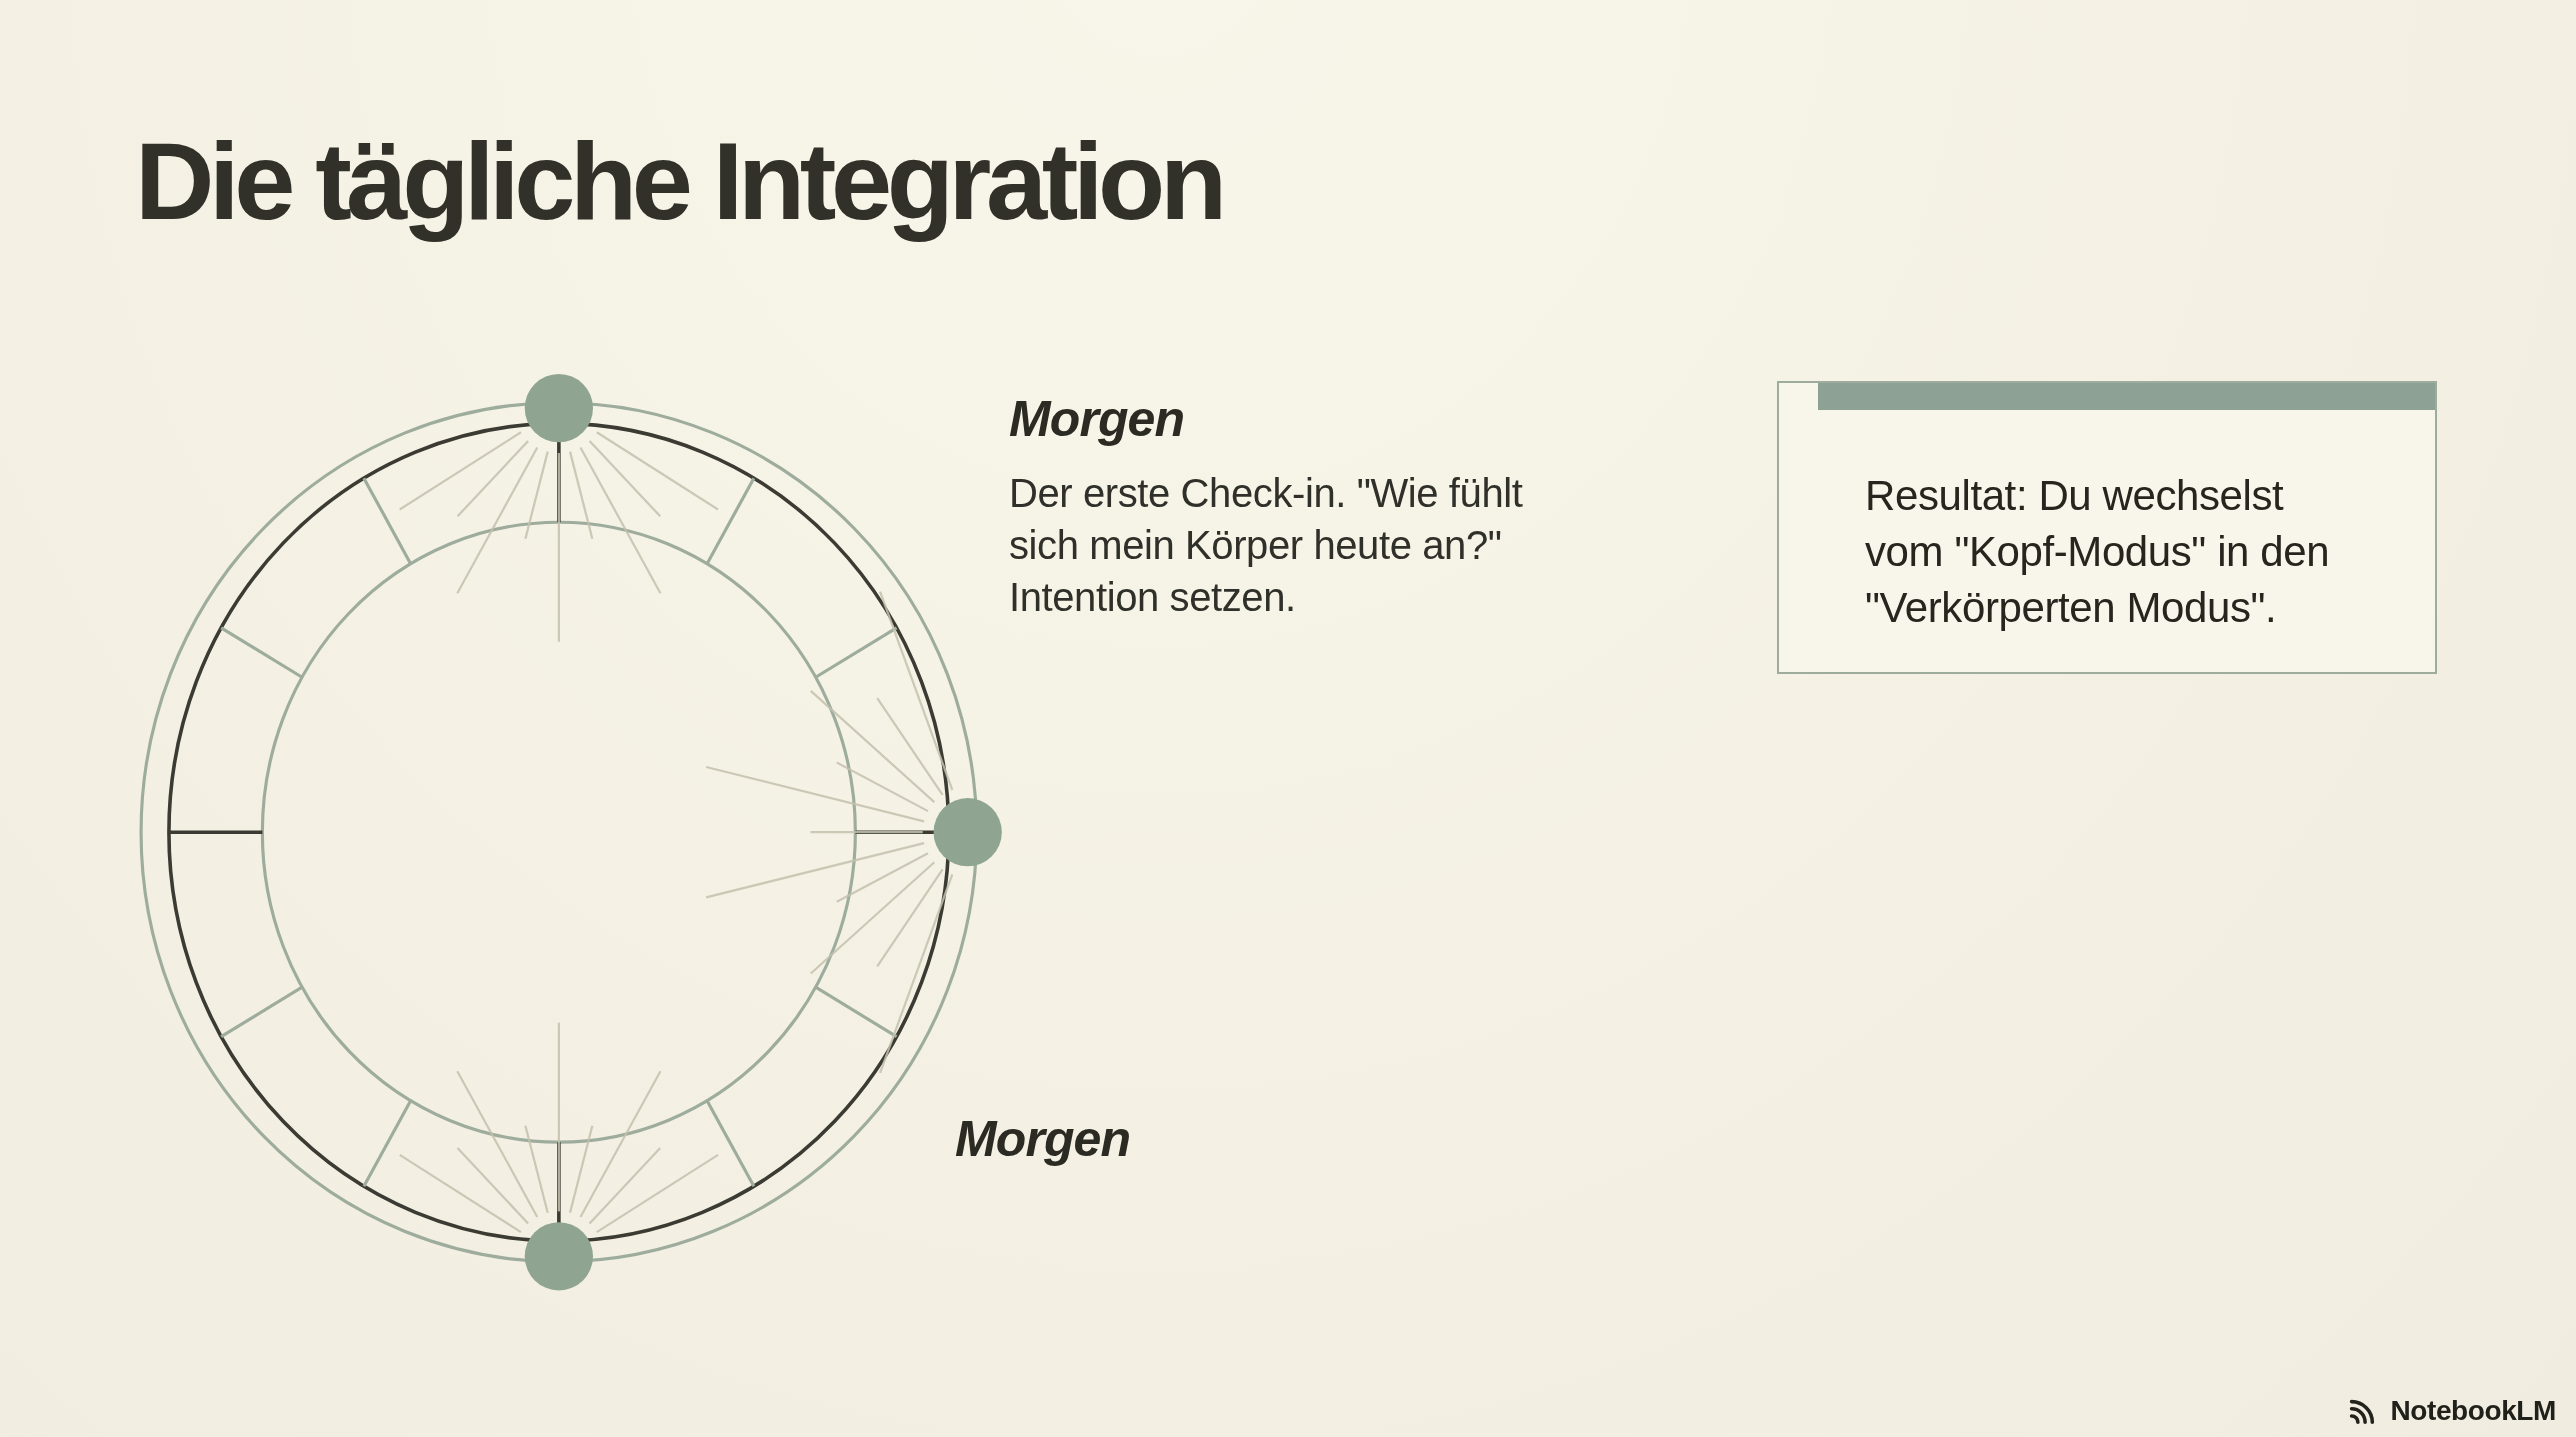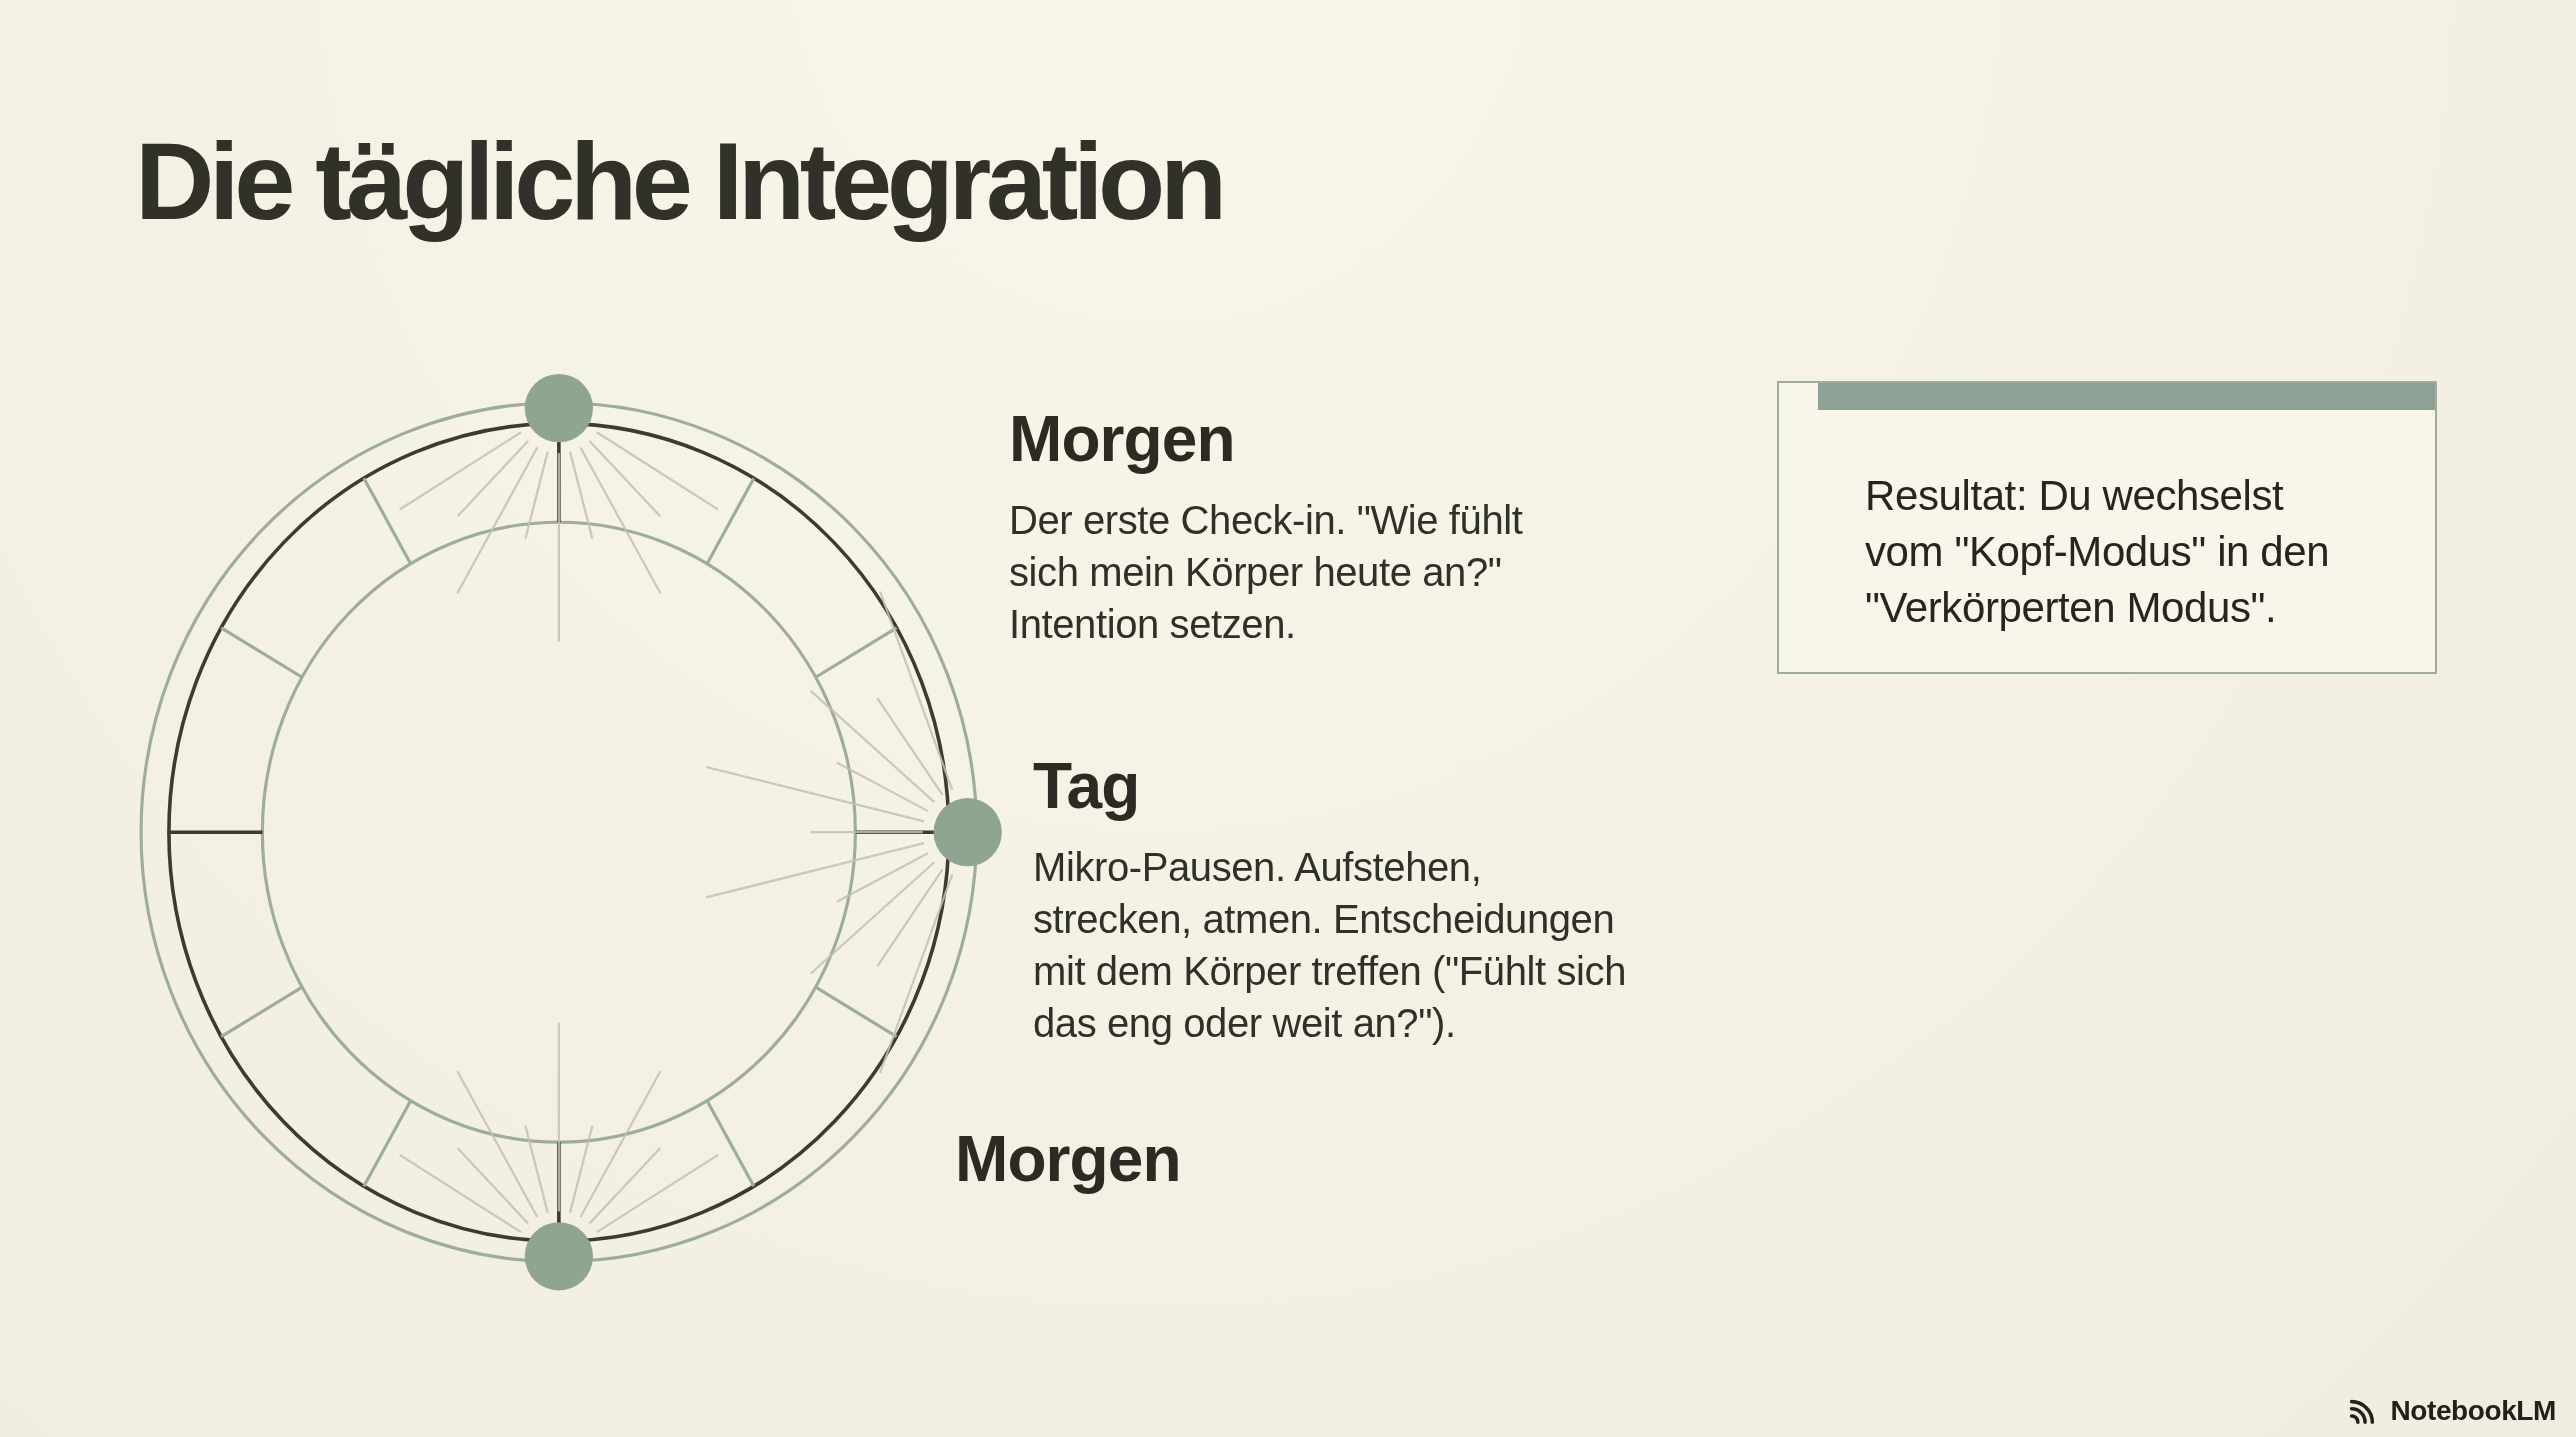--- a/index.html
+++ b/index.html
@@ -12,22 +12,22 @@
     color:#30302a;
   }
   .title{
     position:absolute;left:135px;top:126px;
     font-size:110px;font-weight:700;letter-spacing:-5.4px;
     color:#31312a;line-height:1;margin:0;text-align:right;
   }
   .diagram-svg{position:absolute;left:0;top:0;}
   .phase{position:absolute;}
   .phase h2{
-    margin:12px 0 20px 0;
-    font-size:64px;font-weight:700;color:#2b2b24;letter-spacing:-0.9px;line-height:1.1;
+    margin:0 0 20px 0;
+    font-size:50px;font-weight:700;color:#2b2b24;letter-spacing:-0.9px;line-height:1.1;font-style:italic;
   }
   .phase p{
     margin:0;
     font-size:40px;font-weight:400;color:#30302a;
     line-height:52px;white-space:pre-line;letter-spacing:-0.4px;
   }
   .phase-morgen{left:1009px;top:392px;}
   .phase-tag{left:1033px;top:739px;}
   .phase-abend{left:955px;top:1112px;}
   .result-box{
@@ -110,27 +110,20 @@
       <circle cx="622" cy="1398" r="38" fill="#8fa592"></circle>
     </svg>
 
   <div class="phase phase-morgen">
     <h2>Morgen</h2>
     <p>Der erste Check-in. "Wie fühlt
 sich mein Körper heute an?"
 Intention setzen.</p>
   </div>
 
-  <div class="phase phase-tag">
-    <h2>Tag</h2>
-    <p>Mikro-Pausen. Aufstehen,
-strecken, atmen. Entscheidungen
-mit dem Körper treffen ("Fühlt sich
-das eng oder weit an?").</p>
-  </div>
 
   <div class="phase phase-abend">
     <h2>Morgen</h2>
   </div>
 
   <div class="result-box">
     <div class="bar"></div>
     <p>Resultat: Du wechselst
 vom "Kopf-Modus" in den
 "Verkörperten Modus".</p>

